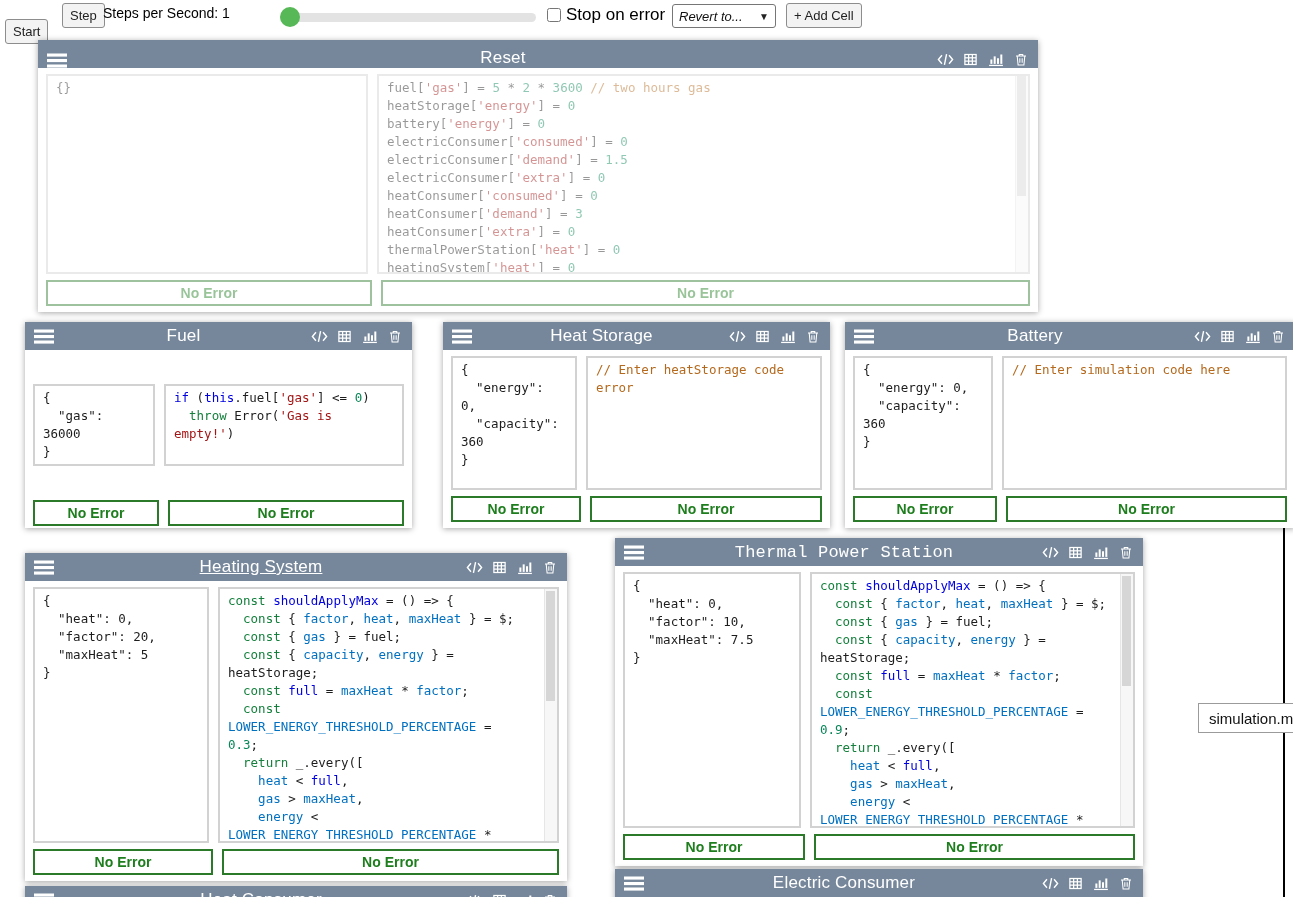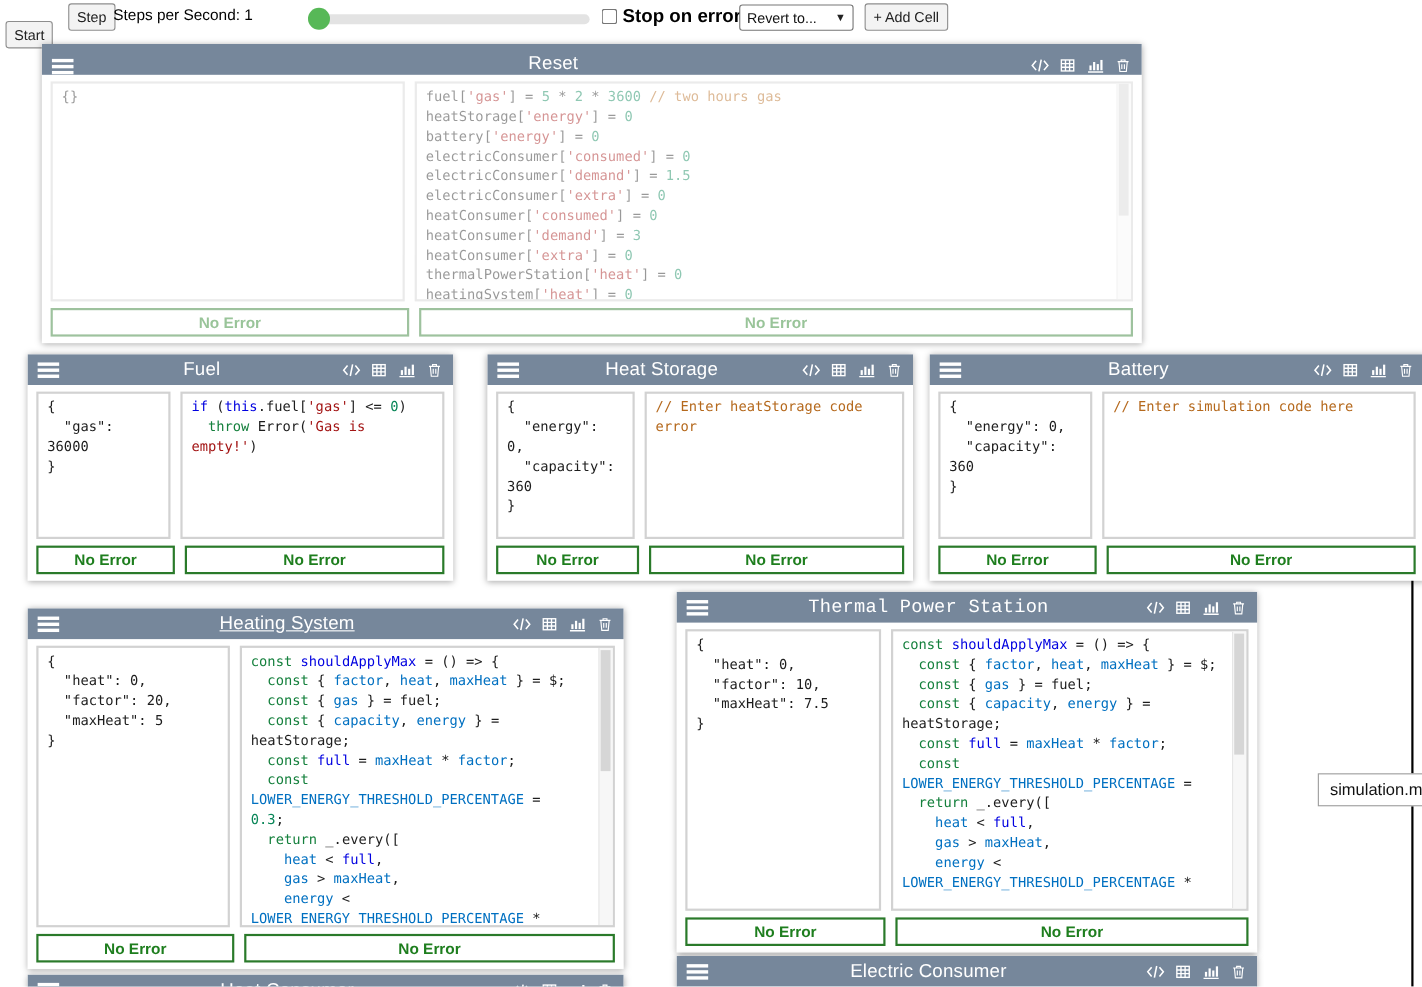--- a/index.html
+++ b/index.html
@@ -8,24 +8,24 @@
   
   .toolbar{position:absolute;left:0;top:0;width:100%;height:34px;background:#fff;}
   .btn{position:absolute;top:3px;height:25px;border:1px solid #8d8d8d;background:#f3f3f3;
        border-radius:3px;font-family:"Liberation Sans",sans-serif;font-size:13px;color:#222;
        padding:2px 7px;line-height:19px;}
   .speed-label{position:absolute;left:103px;top:5px;font-size:14px;color:#000;}
   .slider{position:absolute;left:280px;top:7px;width:256px;height:20px;}
   .slider-track{position:absolute;left:0;right:0;top:6px;height:9px;border-radius:5px;background:#e3e3e3;}
   .slider-thumb{position:absolute;left:0;top:0;width:20px;height:20px;border-radius:50%;}
   .chk{position:absolute;left:547px;top:8px;width:14px;height:14px;margin:0;}
-  .chk-label{position:absolute;left:566px;top:5px;font-size:17px;color:#000;font-weight:bold;}
+  .chk-label{position:absolute;left:566px;top:5px;font-size:17px;color:#000;}
   .select{position:absolute;left:672px;top:4px;width:104px;height:24px;border:1px solid #767676;
           border-radius:3px;background:#fff;font-size:13px;display:flex;align-items:center;
-          padding:0 6px;box-sizing:border-box;justify-content:space-between;}
+          padding:0 6px;box-sizing:border-box;justify-content:space-between;font-style:italic;}
   .caret{font-size:10px;color:#222;}
   
   .cell{position:absolute;background:#fff;box-shadow:0 1px 6px rgba(0,0,0,.35);
         display:flex;flex-direction:column;overflow:hidden;box-sizing:border-box;}
   .cell-header{height:28px;flex:0 0 28px;background:#76879B;color:#fff;display:flex;
         align-items:center;padding:0 9px;}
   .burger{width:22px;display:flex;align-items:center;cursor:pointer;}
   .cell-title{flex:1;text-align:center;font-size:17px;letter-spacing:.2px;}
   .cell-icons{display:flex;gap:8px;align-items:center;}
   .hicon{width:17px;height:17px;display:inline-flex;align-items:center;justify-content:center;cursor:pointer;}
@@ -137,21 +137,21 @@
             <div class="vscroll">
               <div class="vthumb" style="top: 0px; height: 120px;"></div>
             </div>
           </div>
         </div>
         <div class="cell-footer faded">
           <div class="no-error" style="flex: 0 0 322px;">No Error</div>
           <div class="no-error">No Error</div>
         </div>
       </section>
-      <section class="cell" style="left: 25px; top: 322px; width: 387px; height: 206px;">
+      <section class="cell" style="left: 25px; top: 322px; width: 387px; height: 206px; gap: 28px;">
         <header class="cell-header" style="background: rgb(118, 135, 155);">
           <span class="burger">
             <svg width="20" height="15" viewBox="0 0 20 15">
               <rect y="0.5" width="20" height="3.1" fill="#fff"></rect>
               <rect y="6" width="20" height="3.1" fill="#fff"></rect>
               <rect y="11.5" width="20" height="3.1" fill="#fff"></rect>
             </svg>
           </span>
           <span class="cell-title">Fuel</span>
           <span class="cell-icons">
@@ -471,20 +471,21 @@
           </div>
           <div class="panel code-panel" style="padding-right: 20px;">
             <div class="cline"><span class="t-k">const</span><span class="t-p"> </span><span class="t-c">shouldApplyMax</span><span class="t-p"> = () =&gt; {</span></div>
             <div class="cline"><span class="t-p">  </span><span class="t-k">const</span><span class="t-p"> { </span><span class="t-v">factor</span><span class="t-p">, </span><span class="t-v">heat</span><span class="t-p">, </span><span class="t-v">maxHeat</span><span class="t-p"> } = $;</span></div>
             <div class="cline"><span class="t-p">  </span><span class="t-k">const</span><span class="t-p"> { </span><span class="t-v">gas</span><span class="t-p"> } = fuel;</span></div>
             <div class="cline"><span class="t-p">  </span><span class="t-k">const</span><span class="t-p"> { </span><span class="t-v">capacity</span><span class="t-p">, </span><span class="t-v">energy</span><span class="t-p"> } =</span></div>
             <div class="cline"><span class="t-p">heatStorage;</span></div>
             <div class="cline"><span class="t-p">  </span><span class="t-k">const</span><span class="t-p"> </span><span class="t-c">full</span><span class="t-p"> = </span><span class="t-v">maxHeat</span><span class="t-p"> * </span><span class="t-v">factor</span><span class="t-p">;</span></div>
             <div class="cline"><span class="t-p">  </span><span class="t-k">const</span></div>
             <div class="cline"><span class="t-v">LOWER_ENERGY_THRESHOLD_PERCENTAGE</span><span class="t-p"> =</span></div>
+            <div class="cline"><span class="t-n">0.9</span><span class="t-p">;</span></div>
             <div class="cline"><span class="t-p">  </span><span class="t-k">return</span><span class="t-p"> _.every([</span></div>
             <div class="cline"><span class="t-p">    </span><span class="t-v">heat</span><span class="t-p"> &lt; </span><span class="t-c">full</span><span class="t-p">,</span></div>
             <div class="cline"><span class="t-p">    </span><span class="t-v">gas</span><span class="t-p"> &gt; </span><span class="t-v">maxHeat</span><span class="t-p">,</span></div>
             <div class="cline"><span class="t-p">    </span><span class="t-v">energy</span><span class="t-p"> &lt;</span></div>
             <div class="cline"><span class="t-v">LOWER_ENERGY_THRESHOLD_PERCENTAGE</span><span class="t-p"> *</span></div>
             <div class="vscroll">
               <div class="vthumb" style="top: 2px; height: 110px;"></div>
             </div>
           </div>
         </div>

